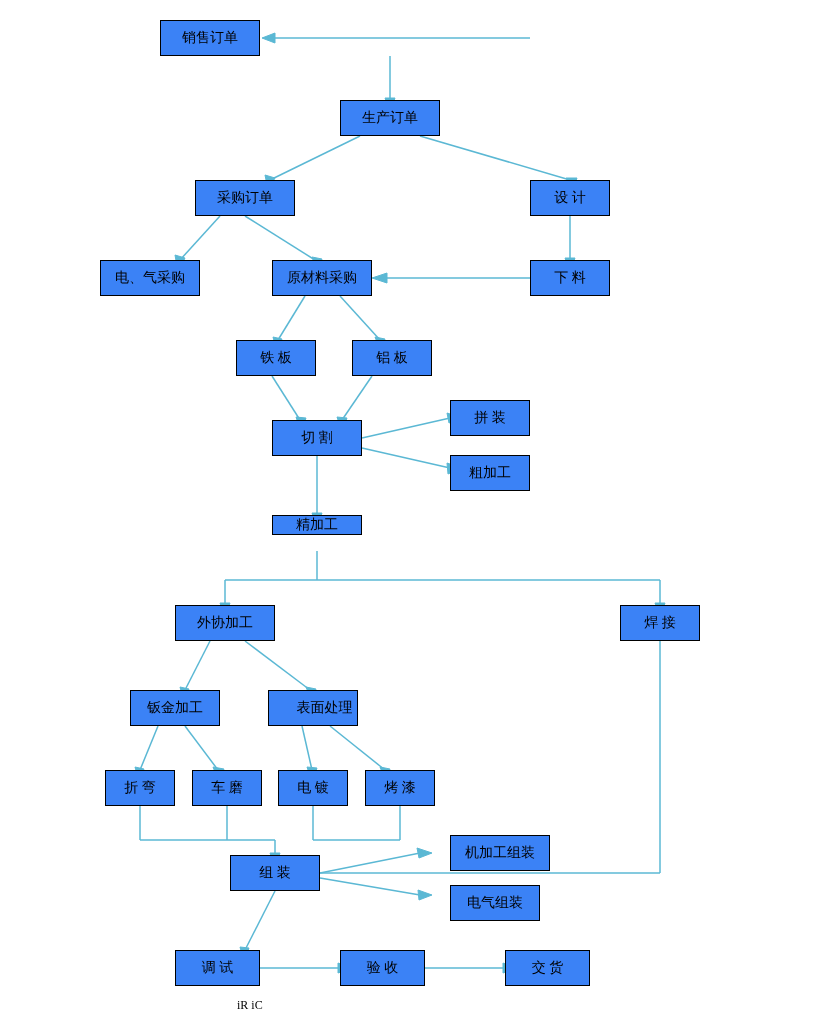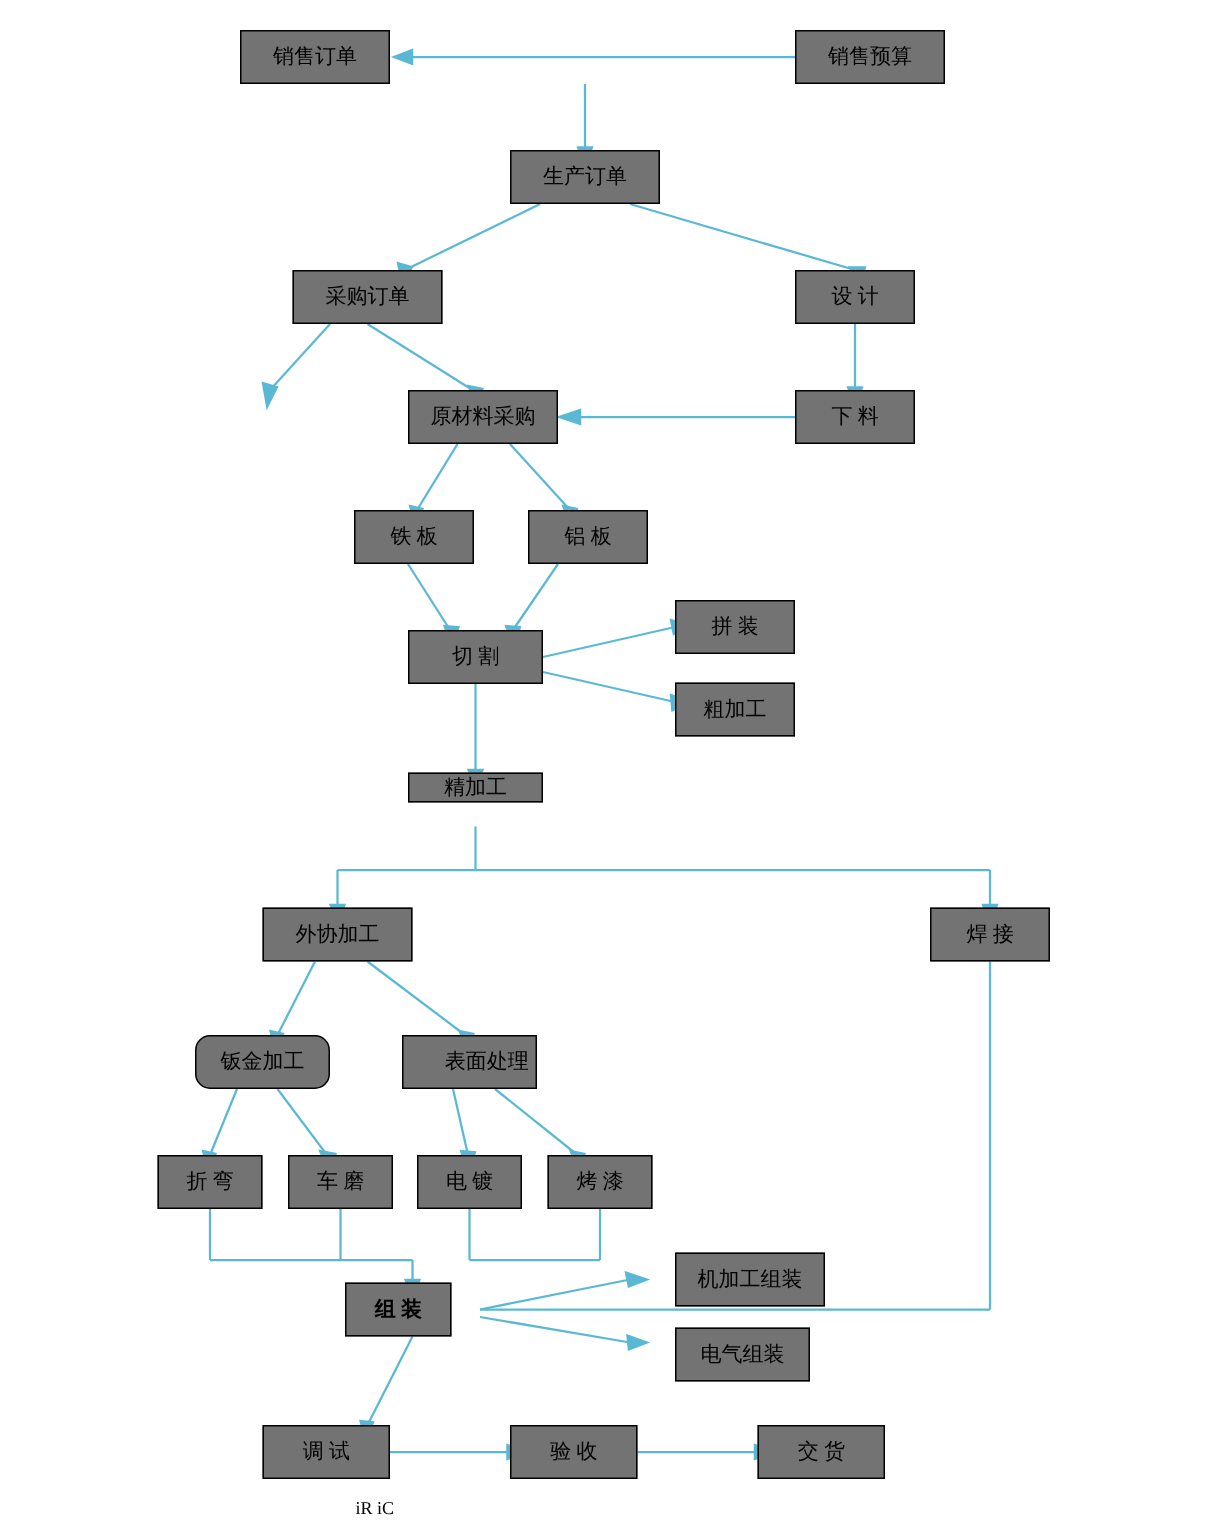--- a/index.html
+++ b/index.html
@@ -13,21 +13,21 @@
       overflow: hidden;
     }
     .flowchart {
       position: relative;
       width: 820px;
       height: 1019px;
     }
     .box {
       position: absolute;
       border: 1.5px solid #000;
-      background: #737373;
+      background: #3b82f6;
       display: flex;
       align-items: center;
       justify-content: center;
       font-size: 14px;
       white-space: nowrap;
     }
     svg.arrows {
       position: absolute;
       top: 0; left: 0;
       width: 820px;
@@ -144,40 +144,40 @@
     <polygon points="240,947 244,962 249,948"></polygon>
 
     <line x1="260" y1="968" x2="340" y2="968"></line>
     <polygon points="338,963 353,968 338,973"></polygon>
 
     <line x1="425" y1="968" x2="505" y2="968"></line>
     <polygon points="503,963 518,968 503,973"></polygon>
   </svg>
 
 <div class="box" style="left: 160px; top: 20px; width: 100px; height: 36px;">销售订单</div>
-    <div class="box" style="left: 530px; top: 20px; width: 100px; height: 36px;">销售预算</div>
     <div class="box" style="left: 340px; top: 100px; width: 100px; height: 36px;">生产订单</div>
     <div class="box" style="left: 195px; top: 180px; width: 100px; height: 36px;">采购订单</div>
     <div class="box" style="left: 530px; top: 180px; width: 80px; height: 36px;">设 计</div>
+    <div class="box" style="left: 100px; top: 260px; width: 100px; height: 36px;">电、气采购</div>
     <div class="box" style="left: 272px; top: 260px; width: 100px; height: 36px;">原材料采购</div>
     <div class="box" style="left: 530px; top: 260px; width: 80px; height: 36px;">下 料</div>
     <div class="box" style="left: 236px; top: 340px; width: 80px; height: 36px;">铁 板</div>
     <div class="box" style="left: 352px; top: 340px; width: 80px; height: 36px;">铝 板</div>
     <div class="box" style="left: 272px; top: 420px; width: 90px; height: 36px;">切 割</div>
     <div class="box" style="left: 450px; top: 400px; width: 80px; height: 36px;">拼 装</div>
     <div class="box" style="left: 450px; top: 455px; width: 80px; height: 36px;">粗加工</div>
     <div class="box" style="left: 272px; top: 515px; width: 90px; height: 20px;">精加工</div>
     <div class="box" style="left: 175px; top: 605px; width: 100px; height: 36px;">外协加工</div>
     <div class="box" style="left: 620px; top: 605px; width: 80px; height: 36px;">焊 接</div>
-    <div class="box" style="left: 130px; top: 690px; width: 90px; height: 36px; border-radius: 10px;">钣金加工</div>
+    <div class="box" style="left: 130px; top: 690px; width: 90px; height: 36px;">钣金加工</div>
     <div class="box" style="left: 268px; top: 690px; width: 90px; height: 36px; padding-left: 23px;">表面处理</div>
     <div class="box" style="left: 105px; top: 770px; width: 70px; height: 36px;">折 弯</div>
     <div class="box" style="left: 192px; top: 770px; width: 70px; height: 36px;">车 磨</div>
     <div class="box" style="left: 278px; top: 770px; width: 70px; height: 36px;">电 镀</div>
     <div class="box" style="left: 365px; top: 770px; width: 70px; height: 36px;">烤 漆</div>
-    <div class="box" style="left: 230px; top: 855px; width: 71px; height: 36px; font-weight: bold;">组 装</div>
+    <div class="box" style="left: 230px; top: 855px; width: 90px; height: 36px;">组 装</div>
     <div class="box" style="left: 450px; top: 835px; width: 100px; height: 36px;">机加工组装</div>
     <div class="box" style="left: 450px; top: 885px; width: 90px; height: 36px;">电气组装</div>
     <div class="box" style="left: 175px; top: 950px; width: 85px; height: 36px;">调 试</div>
     <div class="box" style="left: 340px; top: 950px; width: 85px; height: 36px;">验 收</div>
     <div class="box" style="left: 505px; top: 950px; width: 85px; height: 36px;">交 货</div>
     <div style="position: absolute; bottom: 6px; left: 205px; font-size: 12px; color: #000000; margin-left: 32px;">iR iC</div>
   </div>
 
 </body></html>

